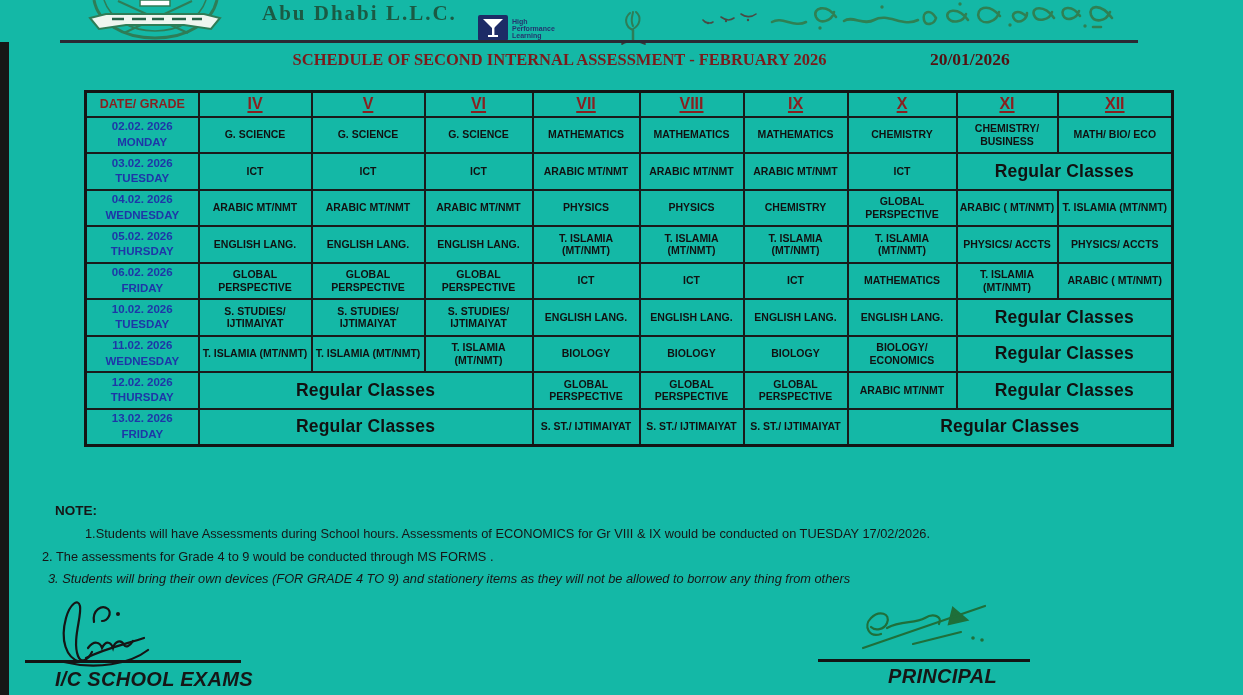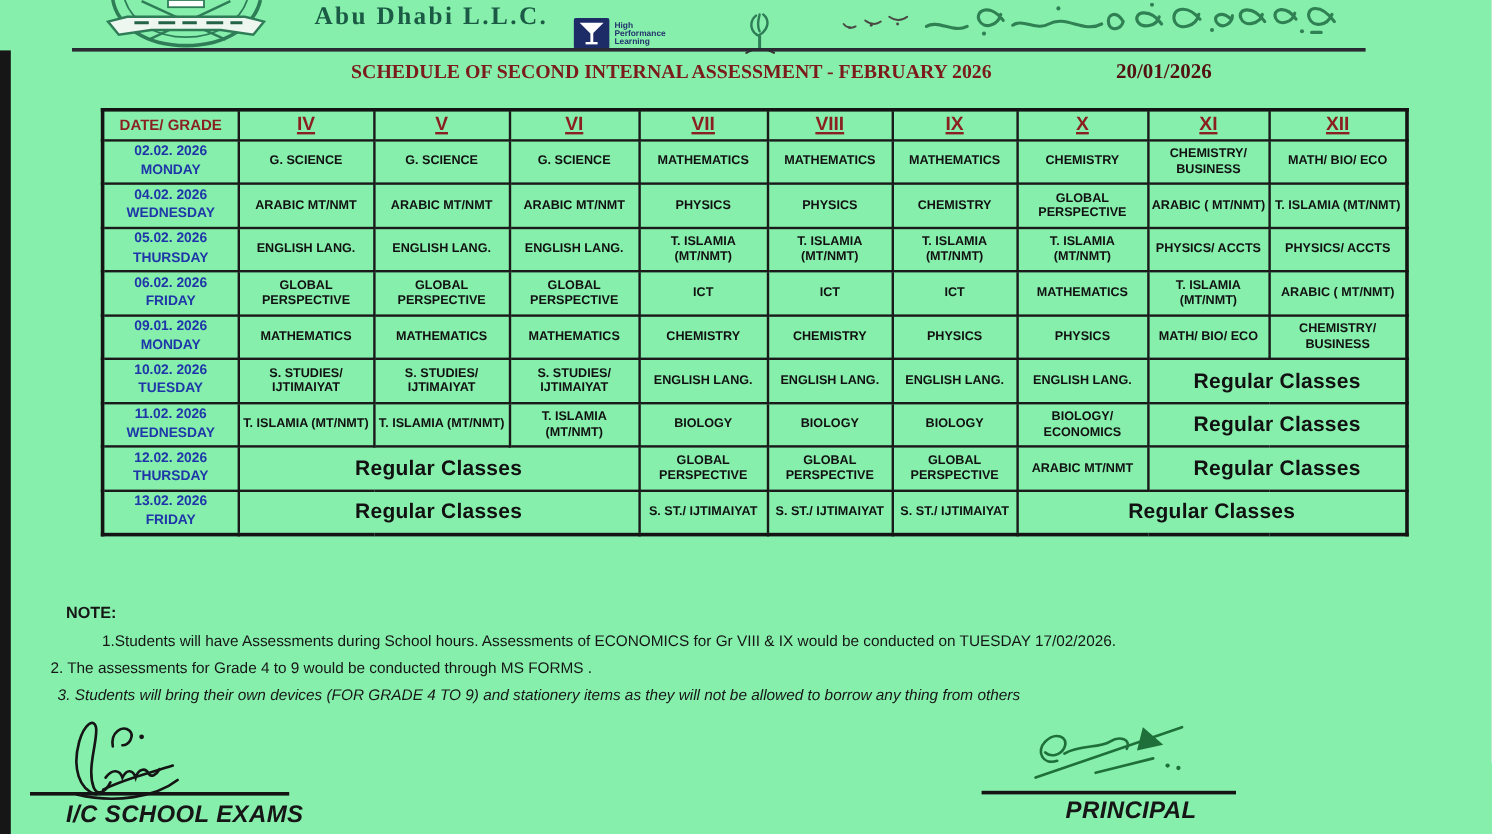--- a/index.html
+++ b/index.html
@@ -1,16 +1,16 @@
 <!DOCTYPE html>
 <html><head>
 <meta charset="utf-8">
 <style>
   html,body{margin:0;padding:0;background:#e8e8e8;}
-  .page{position:relative;width:1243px;height:695px;background:#86efac;overflow:hidden;
+  .page{position:relative;width:1243px;height:695px;background:#14b8a6;overflow:hidden;
         font-family:"Liberation Sans",sans-serif;color:#161616;}
   .scan-edge{position:absolute;left:0;top:42px;width:9px;height:653px;background:#161616;}
 
   
   .crest{position:absolute;left:88px;top:0;width:135px;height:40px;overflow:hidden;}
   .school-en{position:absolute;left:262px;top:1px;font-family:"Liberation Serif",serif;
              font-weight:bold;font-size:21px;letter-spacing:2px;color:#1b5a44;}
   .hpl{position:absolute;left:478px;top:15px;display:flex;align-items:center;gap:4px;}
   .hpl-text{font-size:7px;line-height:7px;font-weight:bold;color:#25356e;}
   .tree-icon{position:absolute;left:618px;top:10px;}
@@ -163,20 +163,34 @@
           <td class="subject">G. SCIENCE</td>
           <td class="subject">MATHEMATICS</td>
           <td class="subject">MATHEMATICS</td>
           <td class="subject">MATHEMATICS</td>
           <td class="subject">CHEMISTRY</td>
           <td class="subject">CHEMISTRY/ BUSINESS</td>
           <td class="subject">MATH/ BIO/ ECO</td>
         </tr>
         <tr>
           <td class="date">
+            <div>03.02. 2026</div>
+            <div>TUESDAY</div>
+          </td>
+          <td class="subject">ICT</td>
+          <td class="subject">ICT</td>
+          <td class="subject">ICT</td>
+          <td class="subject">ARABIC MT/NMT</td>
+          <td class="subject">ARABIC MT/NMT</td>
+          <td class="subject">ARABIC MT/NMT</td>
+          <td class="subject">ICT</td>
+          <td colspan="2" class="subject big">Regular Classes</td>
+        </tr>
+        <tr>
+          <td class="date">
             <div>04.02. 2026</div>
             <div>WEDNESDAY</div>
           </td>
           <td class="subject">ARABIC MT/NMT</td>
           <td class="subject">ARABIC MT/NMT</td>
           <td class="subject">ARABIC MT/NMT</td>
           <td class="subject">PHYSICS</td>
           <td class="subject">PHYSICS</td>
           <td class="subject">CHEMISTRY</td>
           <td class="subject">GLOBAL PERSPECTIVE</td>
@@ -205,35 +219,20 @@
           </td>
           <td class="subject">GLOBAL PERSPECTIVE</td>
           <td class="subject">GLOBAL PERSPECTIVE</td>
           <td class="subject">GLOBAL PERSPECTIVE</td>
           <td class="subject">ICT</td>
           <td class="subject">ICT</td>
           <td class="subject">ICT</td>
           <td class="subject">MATHEMATICS</td>
           <td class="subject">T. ISLAMIA (MT/NMT)</td>
           <td class="subject">ARABIC ( MT/NMT)</td>
-        </tr>
-        <tr>
-          <td class="date">
-            <div>09.01. 2026</div>
-            <div>MONDAY</div>
-          </td>
-          <td class="subject">MATHEMATICS</td>
-          <td class="subject">MATHEMATICS</td>
-          <td class="subject">MATHEMATICS</td>
-          <td class="subject">CHEMISTRY</td>
-          <td class="subject">CHEMISTRY</td>
-          <td class="subject">PHYSICS</td>
-          <td class="subject">PHYSICS</td>
-          <td class="subject">MATH/ BIO/ ECO</td>
-          <td class="subject">CHEMISTRY/ BUSINESS</td>
         </tr>
         <tr>
           <td class="date">
             <div>10.02. 2026</div>
             <div>TUESDAY</div>
           </td>
           <td class="subject">S. STUDIES/ IJTIMAIYAT</td>
           <td class="subject">S. STUDIES/ IJTIMAIYAT</td>
           <td class="subject">S. STUDIES/ IJTIMAIYAT</td>
           <td class="subject">ENGLISH LANG.</td>

